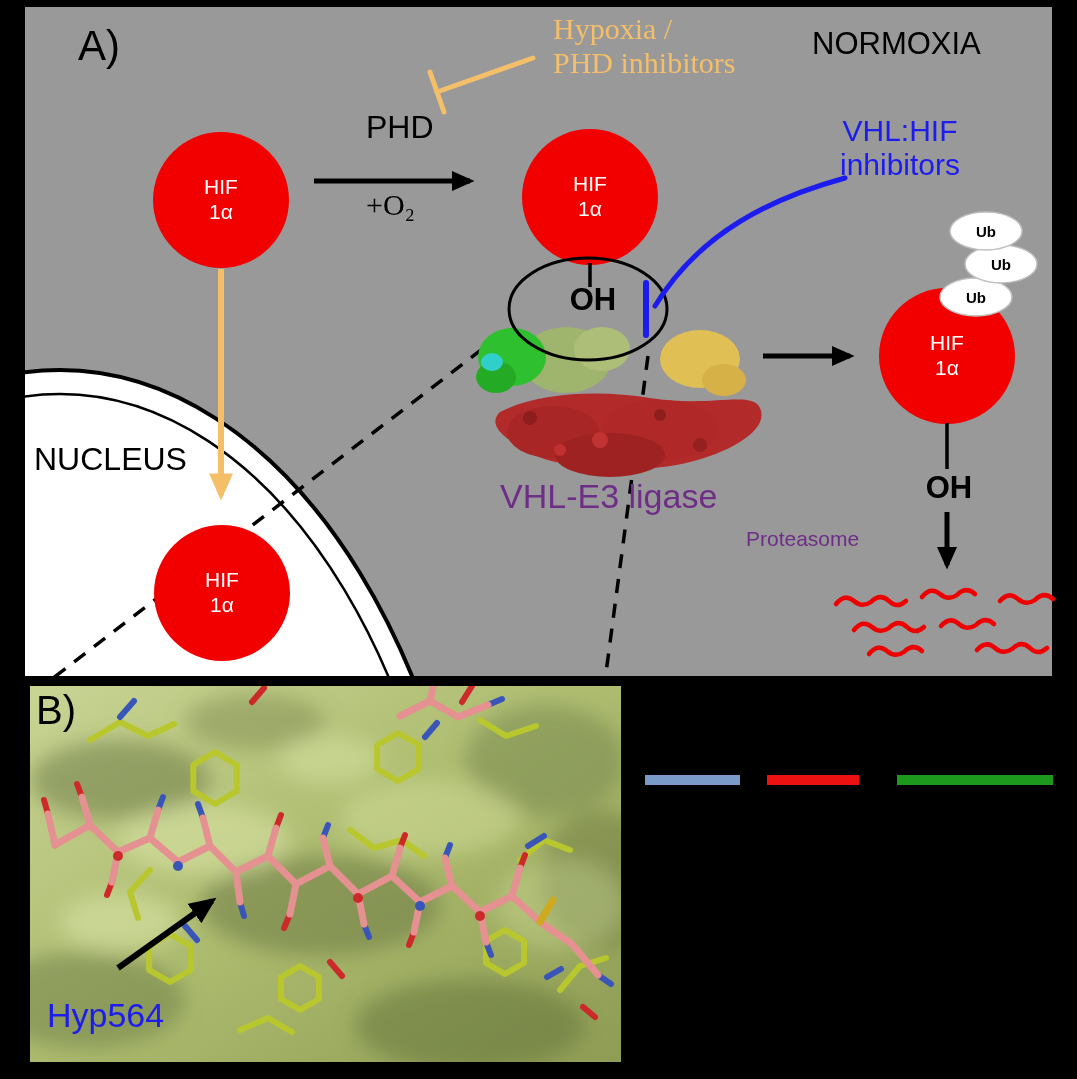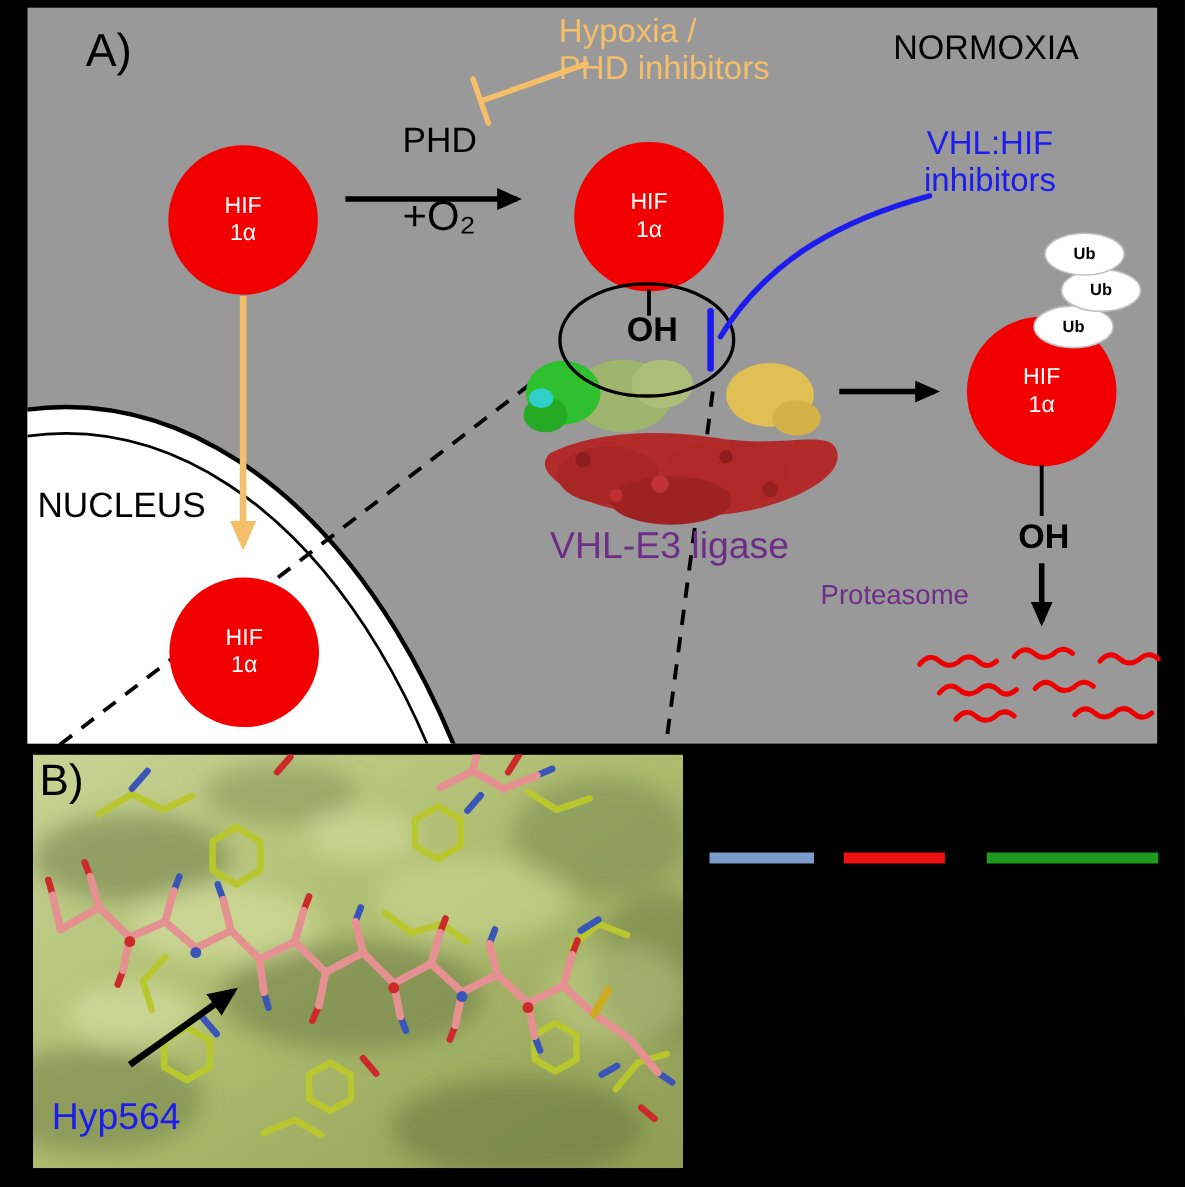--- a/index.html
+++ b/index.html
@@ -200,27 +200,27 @@
 
   <line x1="118" y1="968" x2="212" y2="901" stroke="#000000" stroke-width="6" marker-end="url(#ahB)"></line>
 
   <rect x="645" y="775" width="95" height="10" style="fill:var(--legend-blue,#7A9AC9)"></rect>
   <rect x="767" y="775" width="92" height="10" style="fill:var(--legend-red,#EE1111)"></rect>
   <rect x="897" y="775" width="156" height="10" style="fill:var(--legend-green,#1D9A1D)"></rect>
 </svg>
 
 <div class="t" style="left:78px;top:22px;font-size:42px;">A)</div>
 
-<div class="t c-orange" style="left:508px;top:12px;font-size:30px;line-height:34px;"><span style="display:block">Hypoxia /</span><span style="display:block">PHD inhibitors</span></div>
+<div class="t c-orange" style="left:553px;top:12px;font-size:30px;line-height:34px;font-family:Liberation Serif, serif;"><span style="display:block">Hypoxia /</span><span style="display:block">PHD inhibitors</span></div>
 
 <div class="t" style="left:812px;top:27px;font-size:31px;">NORMOXIA</div>
 
 <div class="t" style="left:366px;top:110px;font-size:32px;">PHD</div>
 
-<div class="t" style="left:366px;top:176px;font-size:38px;">+O₂</div>
+<div class="t" style="left:366px;top:188px;font-size:30px;font-family:Liberation Serif, serif;">+O₂</div>
 
 <div class="hif" style="left:221px;top:200px;">
   <span>HIF</span>
   <span>1α</span>
 </div>
 <div class="hif" style="left:590px;top:197px;">
   <span>HIF</span>
   <span>1α</span>
 </div>
 <div class="hif" style="left:947px;top:356px;">
@@ -232,21 +232,21 @@
   <span>1α</span>
 </div>
 
 <div class="t ctr bold" style="left:593px;top:283px;font-size:31px;">OH</div>
 <div class="t ctr bold" style="left:949px;top:471px;font-size:31px;">OH</div>
 
 <div class="t ctr c-blue" style="left:900px;top:114px;font-size:30px;line-height:34px;"><span style="display:block">VHL:HIF</span><span style="display:block">inhibitors</span></div>
 
 <div class="t c-purple" style="left:500px;top:477px;font-size:34px;">VHL-E3 ligase</div>
 
-<div class="t c-purple" style="left:746px;top:527px;font-size:25px;">Proteasome</div>
+<div class="t c-purple" style="left:746px;top:527px;font-size:21px;">Proteasome</div>
 
 <div class="t" style="left:34px;top:442px;font-size:32px;">NUCLEUS</div>
 
 <div class="ub" style="left:986px;top:231px;">Ub</div>
 <div class="ub" style="left:1001px;top:264px;">Ub</div>
 <div class="ub" style="left:976px;top:297px;">Ub</div>
 
 <div class="t" style="left:36px;top:688px;font-size:40px;">B)</div>
 
 <div class="t c-blue" style="left:47px;top:996px;font-size:34px;">Hyp564</div>

